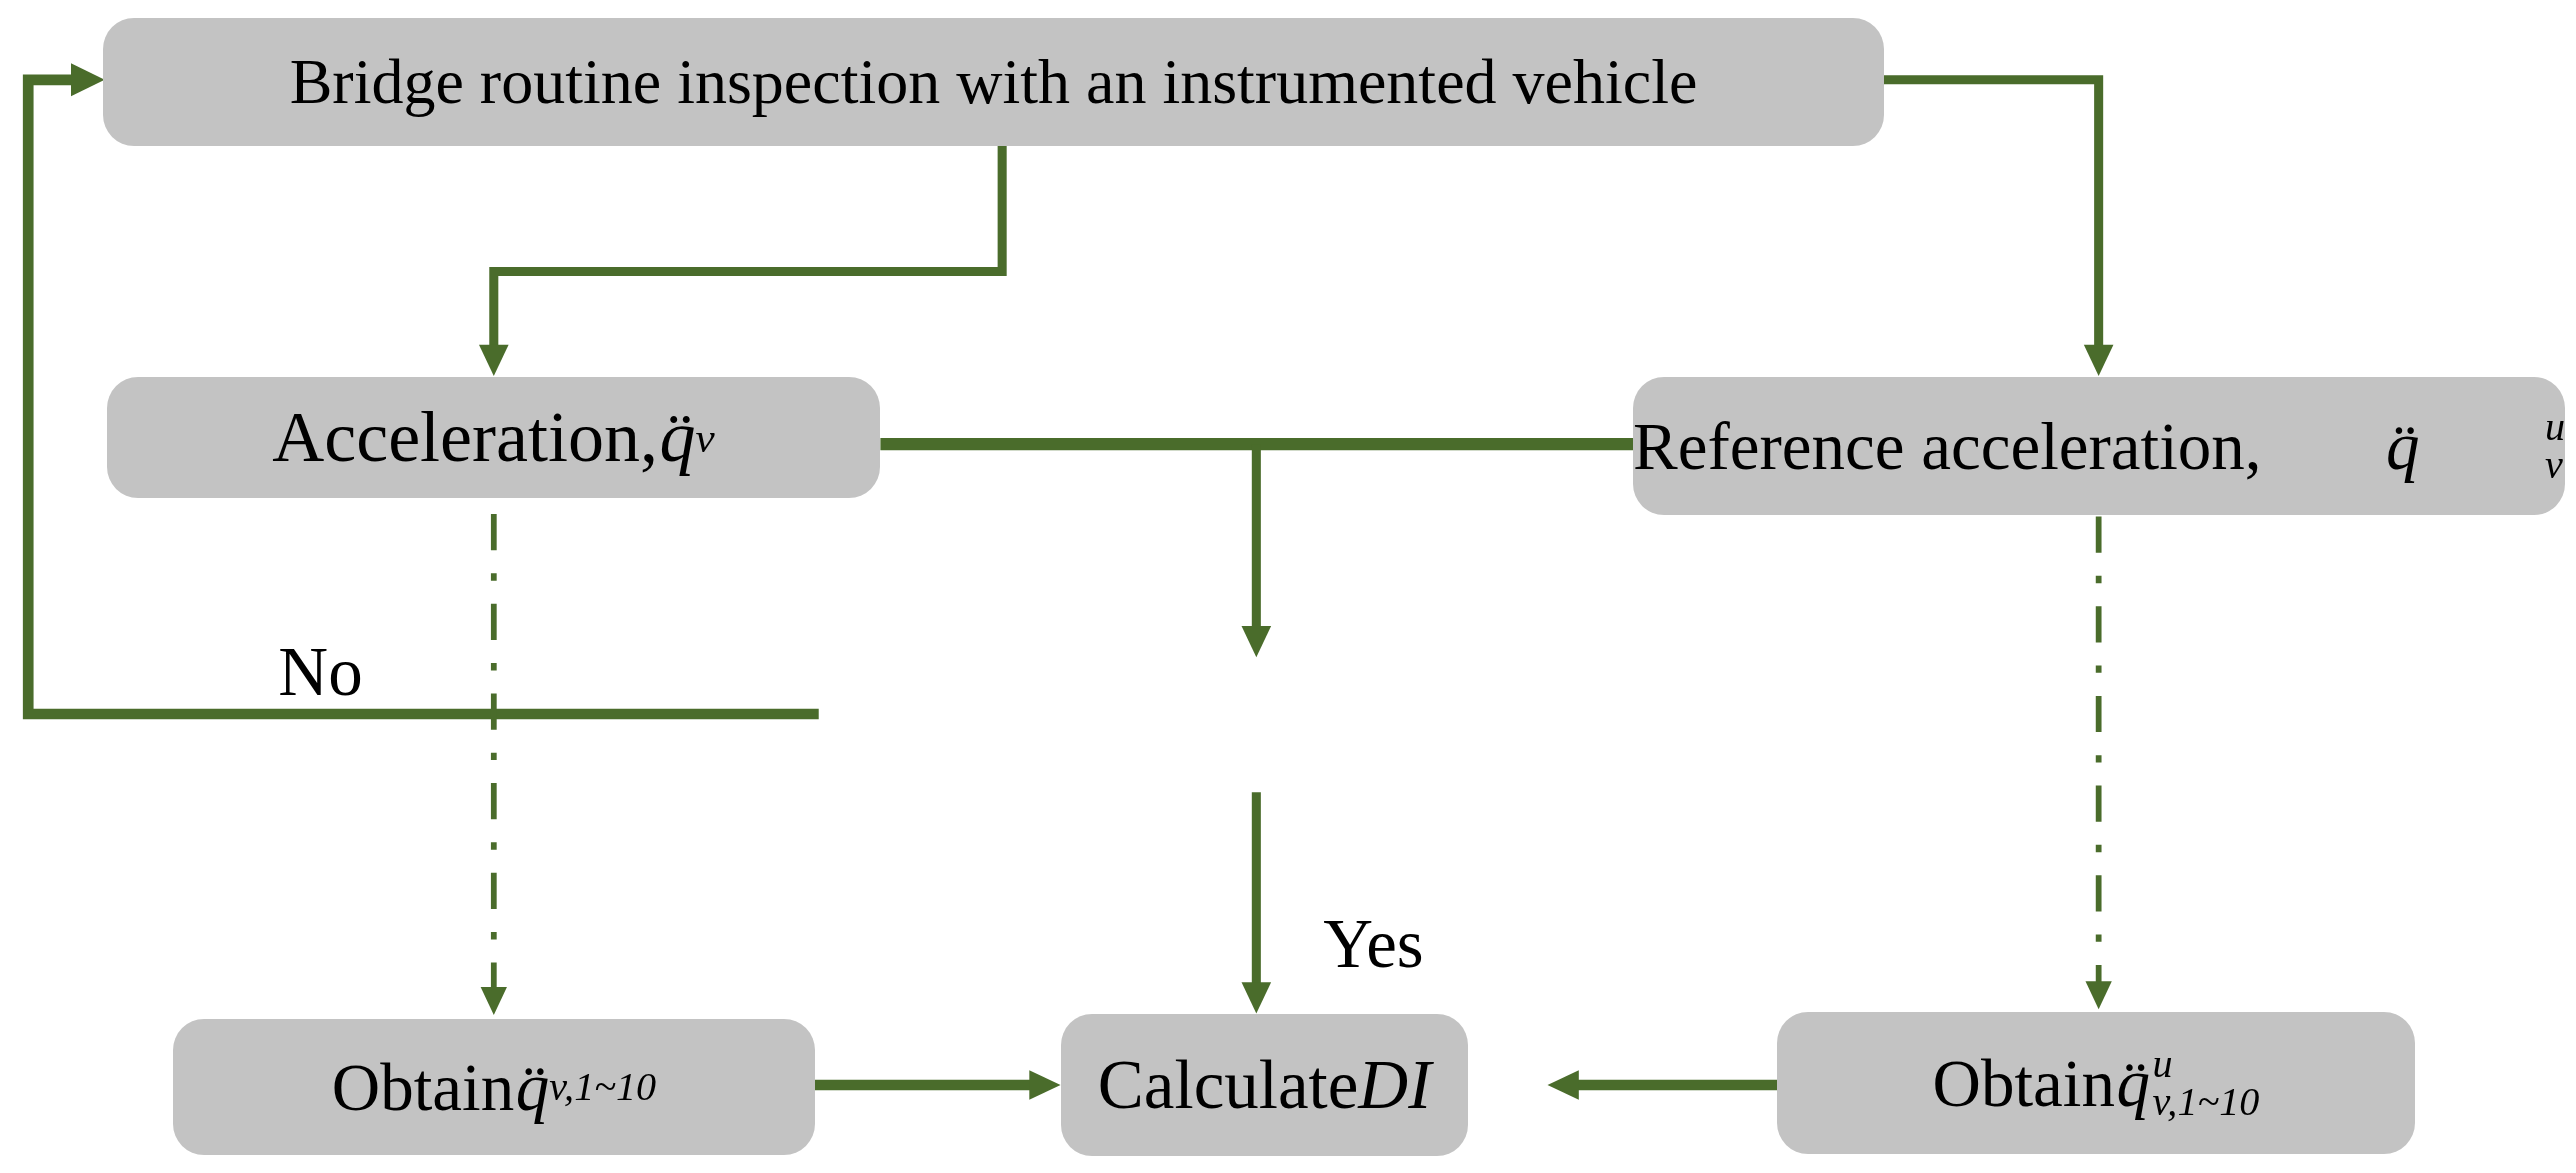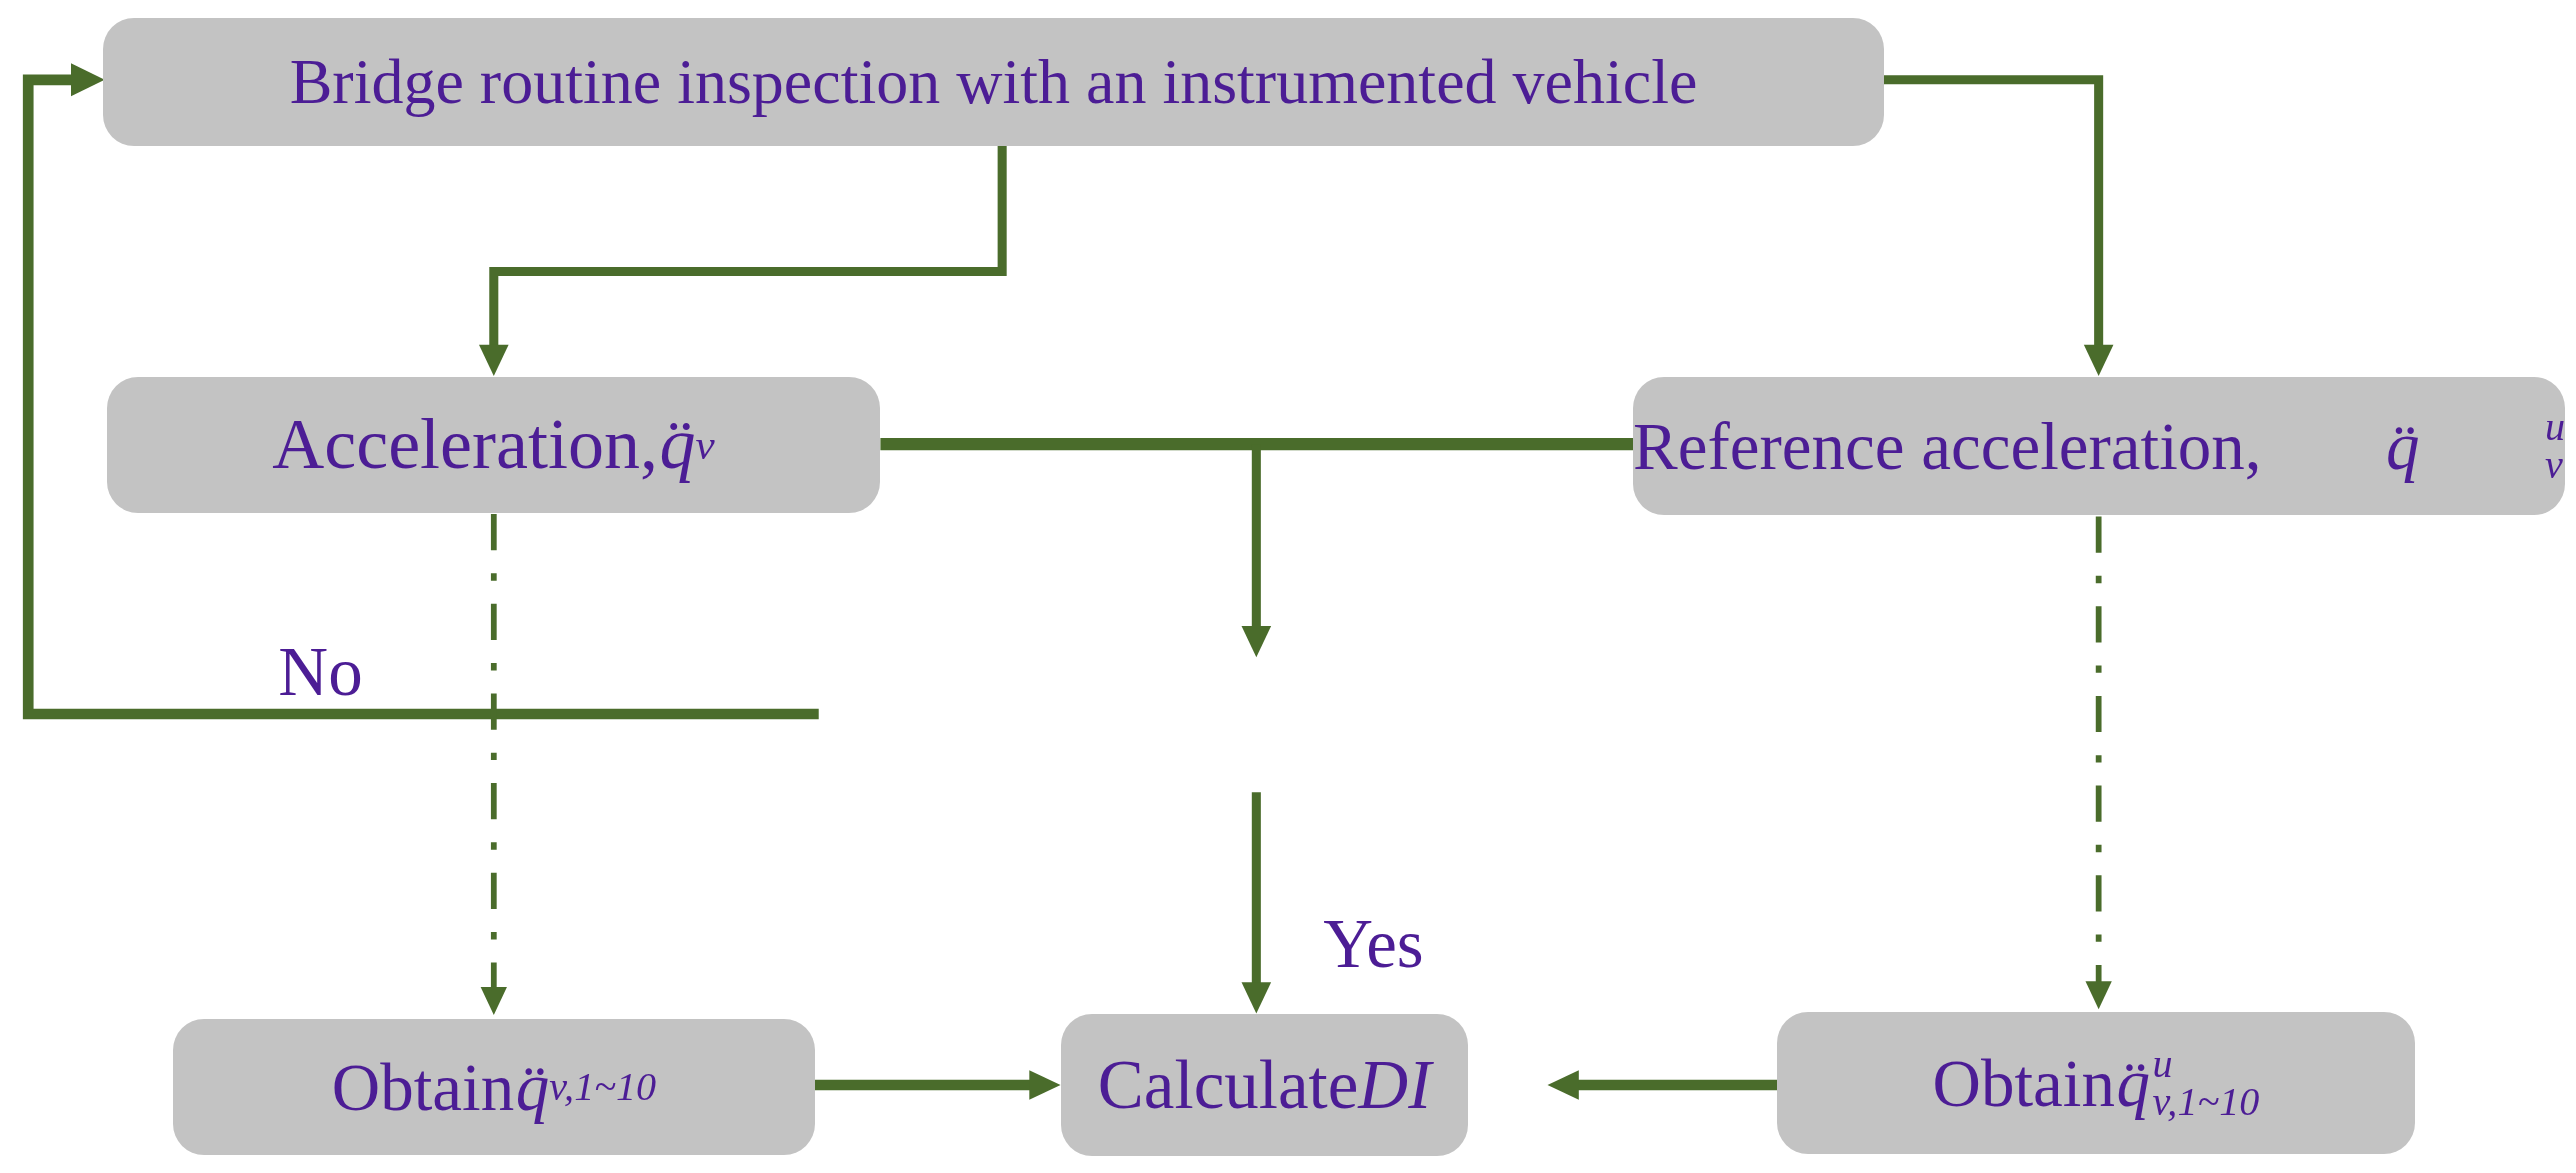--- a/index.html
+++ b/index.html
@@ -1,30 +1,30 @@
 <!DOCTYPE html>
 <html style="font-size:13px"><head>
 <meta charset="utf-8">
 <style>
   html,body{margin:0;padding:0;background:#ffffff;}
   #stage{position:relative;width:2576px;height:1173px;background:#ffffff;overflow:hidden;
-         font-family:"Liberation Serif","DejaVu Serif",serif;color:#4c1d95;}
+         font-family:"Liberation Serif","DejaVu Serif",serif;color:#000000;}
   #edges{position:absolute;left:0;top:0;width:2576px;height:1173px;z-index:0;}
   .box{position:absolute;z-index:1;background:#c3c3c3;border-radius:31px;
        display:flex;align-items:center;justify-content:center;
        text-align:center;white-space:nowrap;line-height:1.05;}
   .lbl{position:absolute;z-index:1;text-align:center;white-space:nowrap;}
   .math{font-style:italic;}
   .qsym{font-style:italic;margin-left:1.6px;}
   .sub{font-size:0.60em;font-style:italic;vertical-align:-0.35em;}
   .supsub{display:inline-flex;flex-direction:column;align-items:flex-start;
           font-size:0.60em;line-height:0.95;font-style:italic;vertical-align:-0.55em;margin-left:2.5px;}
   .supsub span{display:block;}
   #box-bridge {left:103px;  top:18px;   width:1781px; height:128px; font-size:64px;}
-  #box-accel  {left:107px;  top:377px;  width:773px;  height:136px; font-size:72px;justify-content:center;}
+  #box-accel  {left:107px;  top:377px;  width:773px;  height:121px; font-size:72px;justify-content:center;}
   #box-ref    {left:1633px; top:377px;  width:932px; height:138px; font-size:67px;justify-content:space-between;}
   #box-wavelet{left:819px;  top:658px;  width:876px; height:134px; font-size:72px;}
   #box-obtain-v{left:173px; top:1019px; width:642px;  height:136px; font-size:67px;}
   #box-calc   {left:1061px; top:1014px; width:407px;  height:142px; font-size:69px;}
   #box-obtain-u{left:1777px;top:1012px; width:638px;  height:142px; font-size:67px;}
   #label-no  {left:234px;  top:615px;  width:173px; font-size:69px;margin-top:18px;}
   #label-yes {left:1283px; top:881px; width:181px; font-size:69px;margin-top:24px;}
 </style>
 </head>
 <body>

